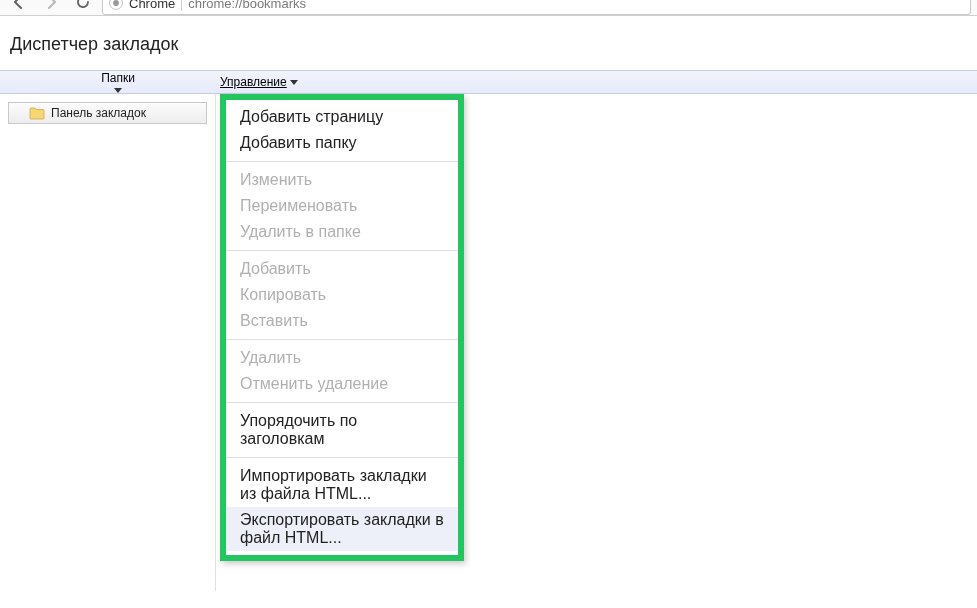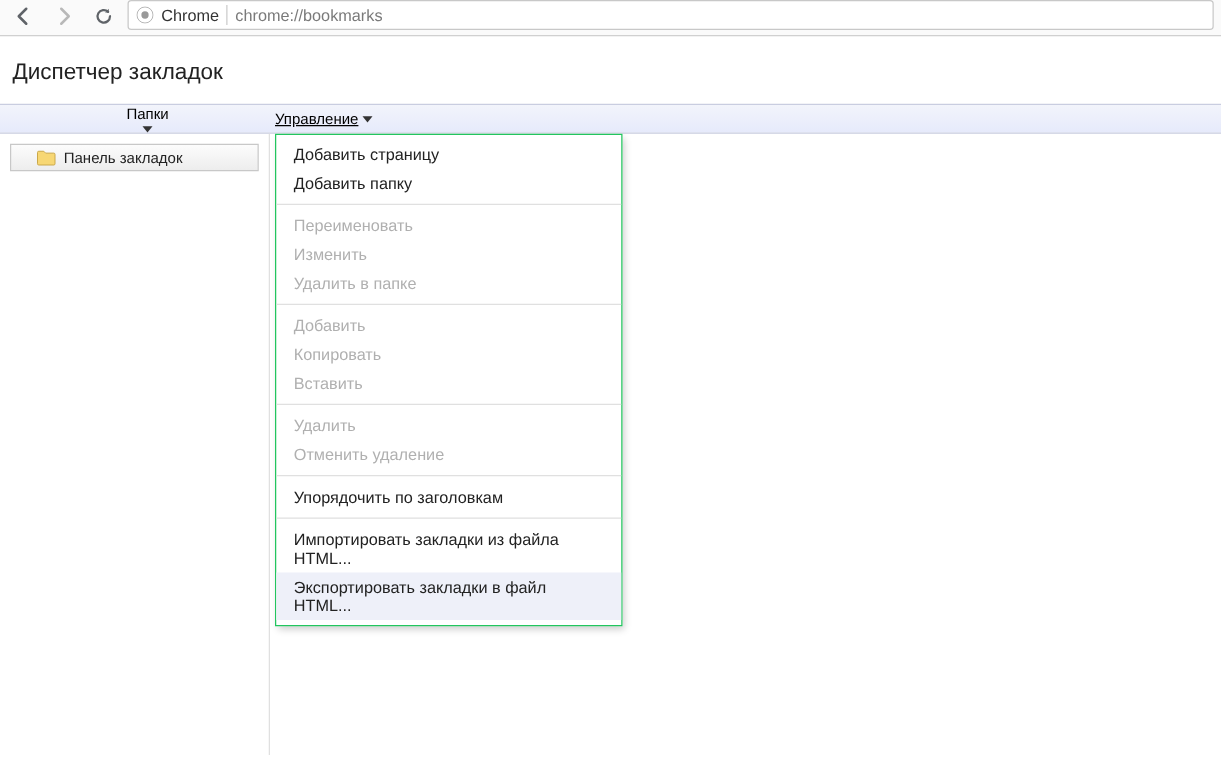--- a/index.html
+++ b/index.html
@@ -8,22 +8,22 @@
     padding: 0;
     font-family: Arial, "Helvetica Neue", sans-serif;
     font-size: 12px;
     background: #fff;
     width: 977px;
     height: 608px;
     overflow: hidden;
   }
   .browser-toolbar {
     display: flex;
-    align-items: flex-start;
-    height: 29px;
+    align-items: flex-end;
+    height: 16px;
     padding: 0 6px;
     gap: 6px;
     border-bottom: 1px solid #d0d0d0;
     background: #fafafa;
   }
   .nav-arrow, .reload {
     width: 26px;
     height: 26px;
     display: flex;
     align-items: center;
@@ -114,25 +114,25 @@
 
   .content-panel {
     position: relative;
     flex:1;
   }
 
   .dropdown-menu {
     position:absolute;
     left: 4px;
     top: 0px;
-    width: 278px;
+    width: 244px;
     background:#fff;
-    border:1px solid #22c55e;
+    border:6px solid #22c55e;
     box-shadow: 2px 3px 6px rgba(0,0,0,0.2);
-    font-size:13px;
+    font-size:16px;
     padding: 4px 0;
   }
   .menu-item {
     padding: 4px 14px;
     color:#222;
     cursor:default;
   }
   .menu-item.disabled { color:#b0b0b0; }
   .menu-item.highlighted { background:#eef0f9; }
   .menu-sep {
@@ -198,22 +198,22 @@
         </span>
         <span class="folder-label">Панель закладок</span>
       </div>
     </div>
 
   <div class="content-panel">
     <div class="dropdown-menu" id="dropdown">
         <div class="menu-item">Добавить страницу</div>
         <div class="menu-item">Добавить папку</div>
         <div class="menu-sep"></div>
+        <div class="menu-item disabled">Изменить</div>
         <div class="menu-item disabled">Переименовать</div>
-        <div class="menu-item disabled">Изменить</div>
         <div class="menu-item disabled">Удалить в папке</div>
         <div class="menu-sep"></div>
         <div class="menu-item disabled">Добавить</div>
         <div class="menu-item disabled">Копировать</div>
         <div class="menu-item disabled">Вставить</div>
         <div class="menu-sep"></div>
         <div class="menu-item disabled">Удалить</div>
         <div class="menu-item disabled">Отменить удаление</div>
         <div class="menu-sep"></div>
         <div class="menu-item">Упорядочить по заголовкам</div>

